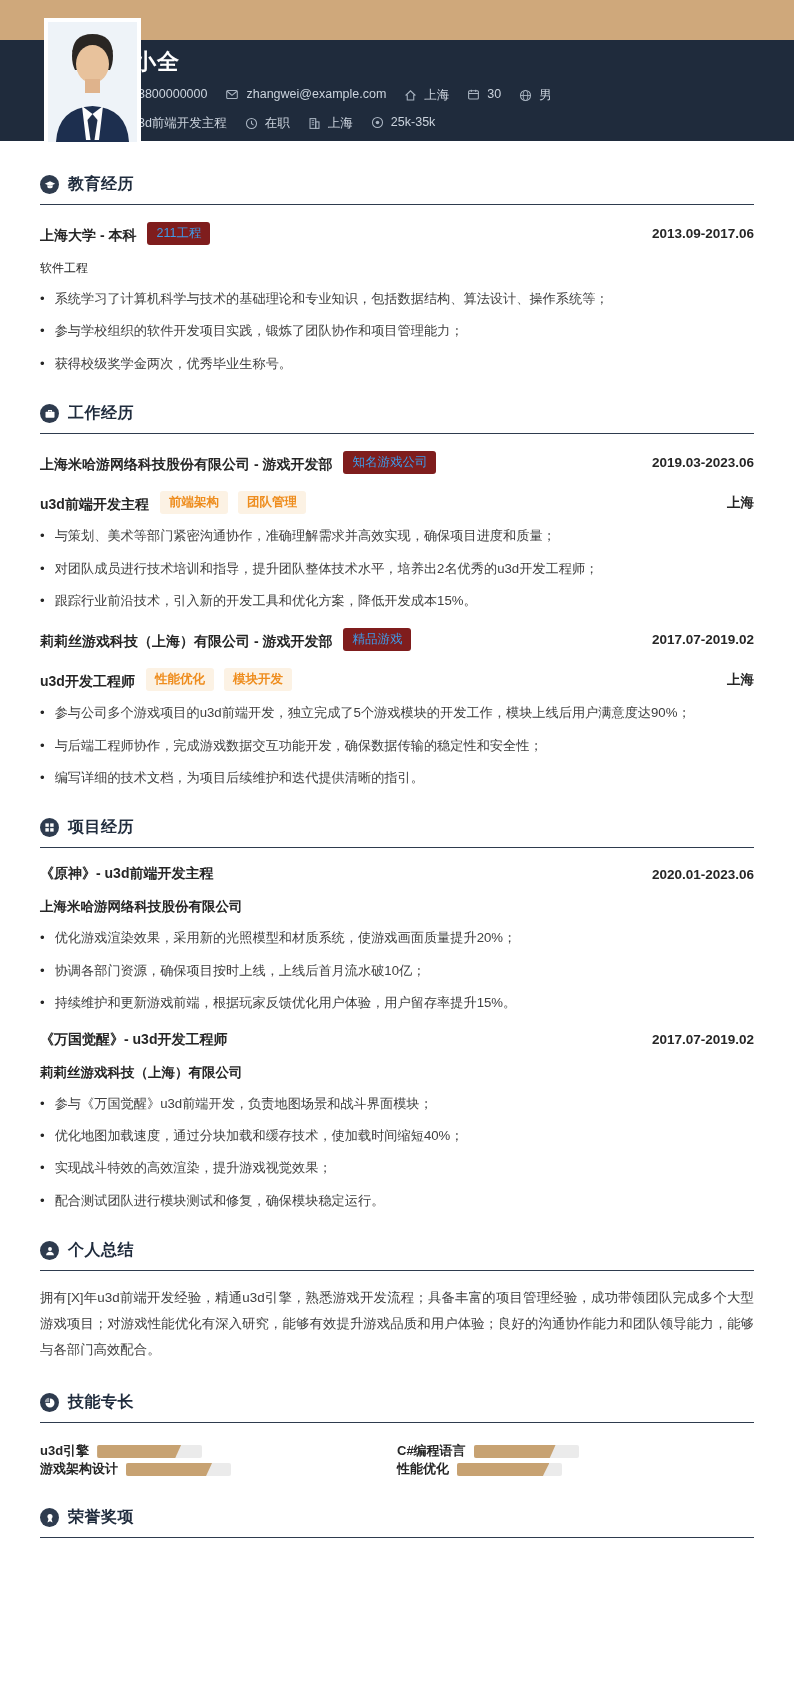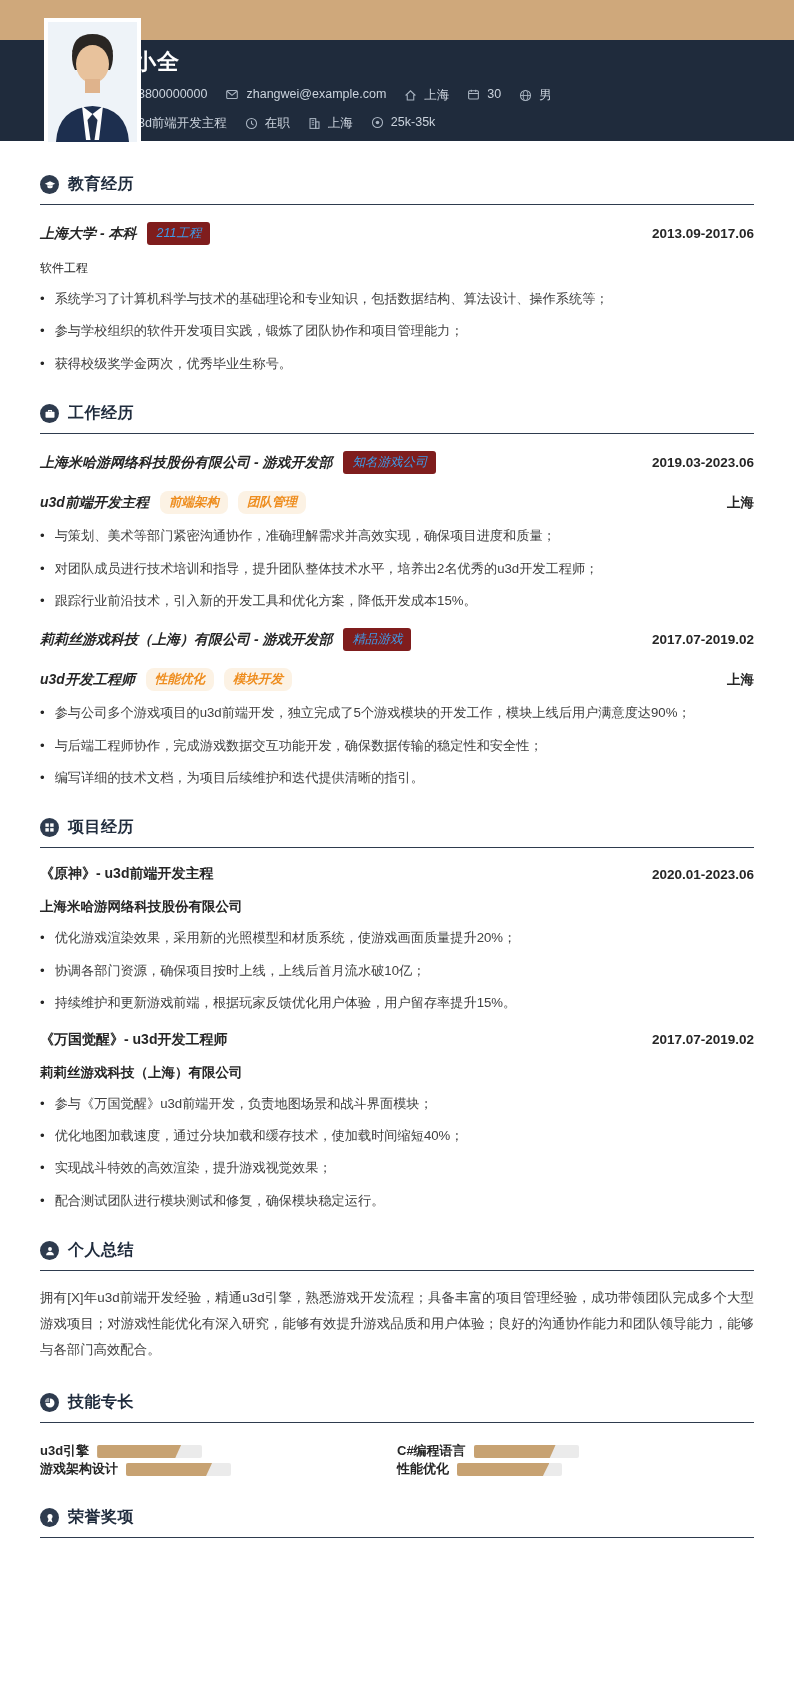--- a/index.html
+++ b/index.html
@@ -12,26 +12,26 @@
   h1{margin:0;color:#fff;font-size:22px;line-height:28px;font-weight:700;letter-spacing:1px;}
   .crow{display:flex;align-items:flex-start;gap:18px;margin-top:11px;}
   .citem{display:inline-flex;align-items:center;gap:7px;color:#CBD3DD;font-size:12.5px;white-space:nowrap;}
   .citem svg{flex:0 0 auto;}
   main{padding:4px 40px 26px 40px;}
   .section{margin-top:29px;}
   .sec-head{display:flex;align-items:center;gap:9px;padding-bottom:9px;border-bottom:1.6px solid #2E3B4E;}
   .sec-icon{width:19px;height:19px;border-radius:50%;background:#2E3B4E;display:flex;align-items:center;justify-content:center;flex:0 0 auto;}
   h2{margin:0;font-size:16px;color:#1F2B3C;font-weight:700;letter-spacing:.5px;}
   .erow{display:flex;justify-content:space-between;align-items:center;margin-top:17px;}
-  .eleft{display:flex;align-items:center;gap:11px;font-style:italic;}
+  .eleft{display:flex;align-items:flex-end;gap:11px;}
   .etitle{font-size:14px;font-weight:700;color:#262626;}
   .edate,.eloc{font-size:13.5px;font-weight:700;color:#262626;}
   .badge-blue{background:#7f1d1d;color:#3E9BE9;font-size:12.5px;padding:3px 9px;border-radius:3px;}
   .tags{display:inline-flex;gap:10px;}
-  .tag-orange{background:#FCF2E4;color:#EE8D1E;font-size:12.5px;font-weight:600;padding:3px 9px;border-radius:8px;}
+  .tag-orange{background:#FCF2E4;color:#EE8D1E;font-size:12.5px;font-weight:600;padding:3px 9px;border-radius:3px;}
   .bullets{margin-top:7px;}
   .bullet{font-size:13.2px;color:#404040;line-height:1.62;margin-top:11px;}
   .dot::before{content:"•";color:#262626;}
   .dot{margin-right:10px;}
   .major{font-size:12px;font-weight:400;color:#262626;margin-top:15px;}
   .pcompany{font-size:13.5px;font-weight:700;color:#262626;margin-top:15px;}
   .summary{font-size:13.4px;color:#404040;line-height:1.95;text-align:justify;margin:14px 0 0 0;}
   .skill-grid{display:grid;grid-template-columns:1fr 1fr;margin-top:19px;}
   .skill-item{display:flex;align-items:center;}
   .skill-label{font-size:13px;font-weight:700;color:#262626;margin-right:8px;white-space:nowrap;}

